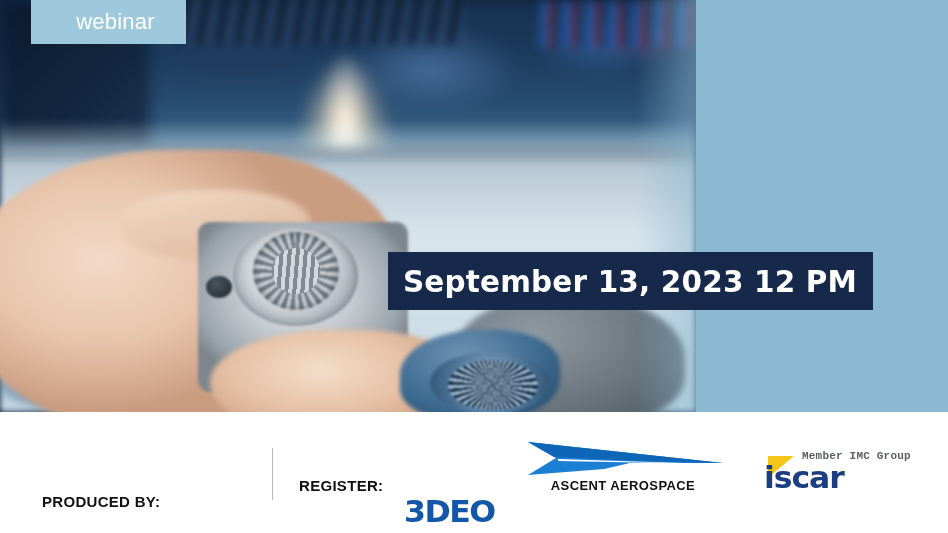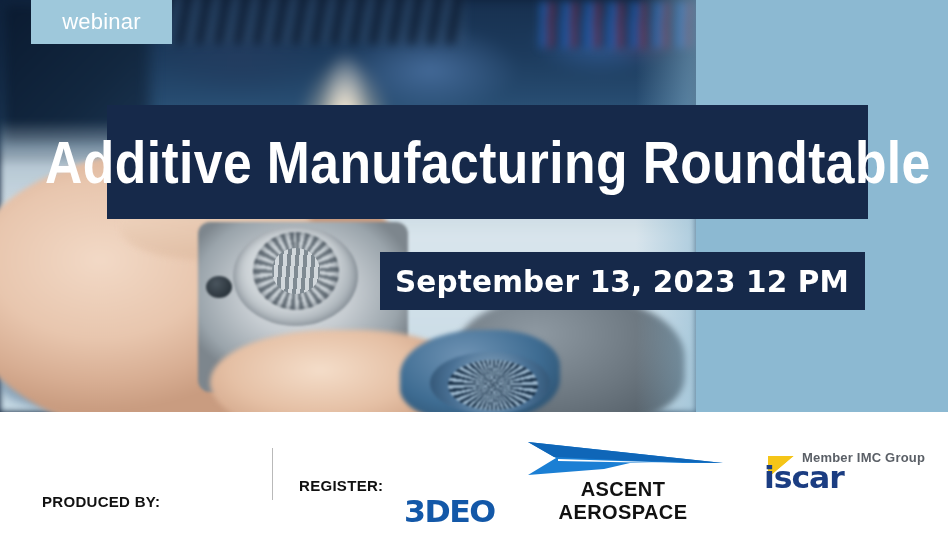--- a/index.html
+++ b/index.html
@@ -79,32 +79,32 @@
   .ph-eye{position:absolute;left:496px;top:343px;width:12px;height:12px;border-radius:50%;background:#17222b;filter:blur(1px);}
   .ph-strip{position:absolute;left:0px;top:345px;width:300px;height:70px;border-radius:40%;
     background:linear-gradient(100deg,rgba(60,95,130,.75),rgba(30,60,95,.85));filter:blur(4px);opacity:.55;}
 
   
   .ph-fade{position:absolute;right:0;top:0;width:60px;height:412px;
     background:linear-gradient(90deg,rgba(140,185,210,0),rgba(140,185,210,.55));}
 
   
   .webinar-tag{position:absolute;left:31px;top:0;width:141px;height:44px;background:#9ec8db;
-    display:flex;align-items:center;justify-content:center;}
+    display:flex;align-items:center;justify-content:center;padding-left:14px;}
   .webinar-tag span{color:#ffffff;font-size:22px;letter-spacing:.2px;font-family:"Liberation Sans",sans-serif;}
 
   
   .title-box{position:absolute;left:107px;top:105px;width:761px;height:114px;background:#16294a;
     display:flex;align-items:center;justify-content:center;}
   .title-box span{color:#ffffff;font-size:60px;font-weight:700;letter-spacing:.5px;white-space:nowrap;
     font-family:"Liberation Sans Narrow","Liberation Sans",sans-serif;
     transform:scaleX(.86);transform-origin:center;}
 
   
-  .date-box{position:absolute;left:380px;top:252px;width:485px;height:58px;background:#16294a;
+  .date-box{position:absolute;left:388px;top:252px;width:485px;height:58px;background:#16294a;
     display:flex;align-items:center;justify-content:center;}
   .date-box span{color:#ffffff;font-size:31px;font-weight:700;letter-spacing:.2px;white-space:nowrap;
     font-family:"DejaVu Sans",sans-serif;transform:scaleX(.95);transform-origin:center;}
 
   
   .register-btn{position:absolute;left:726px;top:339px;width:140px;height:33px;
     border:2px solid #16294a;box-sizing:border-box;display:flex;align-items:center;justify-content:center;
     cursor:pointer;background:transparent;}
   .register-btn span{color:#16294a;font-size:16px;font-weight:700;letter-spacing:1.1px;white-space:nowrap;
     font-family:"Liberation Sans Narrow","Liberation Sans",sans-serif;transform:scaleX(.82);transform-origin:center;}
@@ -119,27 +119,27 @@
 
   
   .deo-logo{position:absolute;left:404px;top:452px;width:88px;height:30px;
     display:flex;align-items:center;margin-top:44px;}
   .deo-logo span{color:#1358a8;font-size:31px;font-weight:700;letter-spacing:-1.5px;
     font-family:"DejaVu Sans",sans-serif;transform:scaleX(1.02);transform-origin:left center;}
 
   
   .ascent-logo{position:absolute;left:518px;top:437px;width:210px;height:62px;}
   .ascent-name{position:absolute;left:0;top:41px;width:210px;text-align:center;color:#111111;
-    font-size:20px;font-weight:700;letter-spacing:.4px;font-family:"Liberation Sans",sans-serif;
+    font-size:13px;font-weight:700;letter-spacing:.4px;font-family:"Liberation Sans",sans-serif;
     transform:scaleX(1.0);}
 
   
   .iscar-logo{position:absolute;left:760px;top:448px;width:108px;height:50px;}
-  .iscar-member{position:absolute;left:42px;top:2px;color:#5a5f66;font-size:13px;font-weight:700;
-    letter-spacing:.2px;font-family:Liberation Sans, sans-serif;white-space:nowrap;}
+  .iscar-member{position:absolute;left:42px;top:2px;color:#5a5f66;font-size:11px;font-weight:700;
+    letter-spacing:.2px;font-family:Liberation Mono, monospace;white-space:nowrap;}
   .iscar-word{position:absolute;left:4px;top:12px;color:#1b3d82;font-size:30px;font-weight:700;
     letter-spacing:-1px;font-family:"DejaVu Sans",sans-serif;transform:scaleX(1.05);transform-origin:left top;}
 </style>
 </head>
 <body>
 
 <div id="banner">
 
   <div id="hero">
 
@@ -172,23 +172,20 @@
       <div class="ph-lattice"></div>
       <div class="ph-mesh"></div>
 
       <div class="ph-fade"></div>
     </div>
 
     <div class="webinar-tag">
       <span>webinar</span>
     </div>
 
-    <div class="title-box">
-      <span>Additive Manufacturing Roundtable</span>
-    </div>
 
     <div class="date-box">
       <span>September 13, 2023 12 PM</span>
     </div>
 
   </div>
 
   <div id="footer">
 
     <div class="f-label produced-label">PRODUCED BY:</div>

